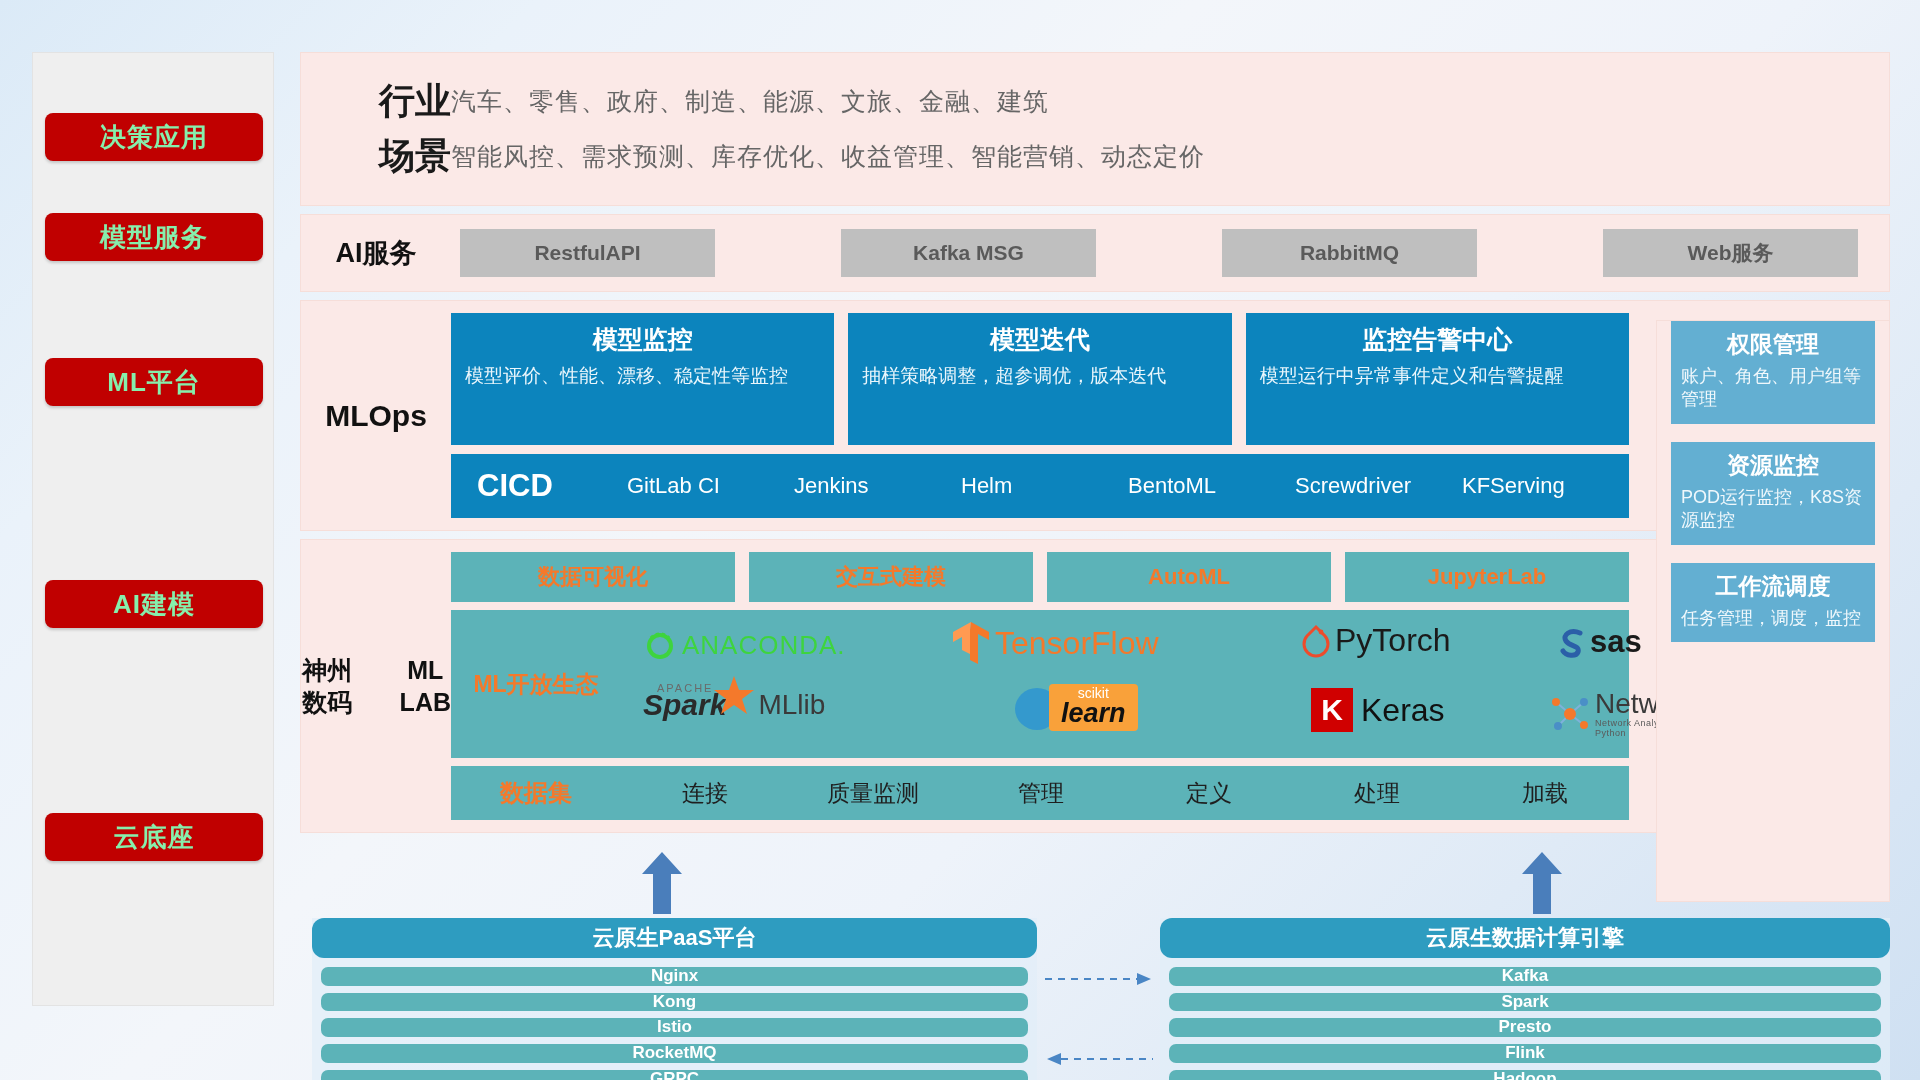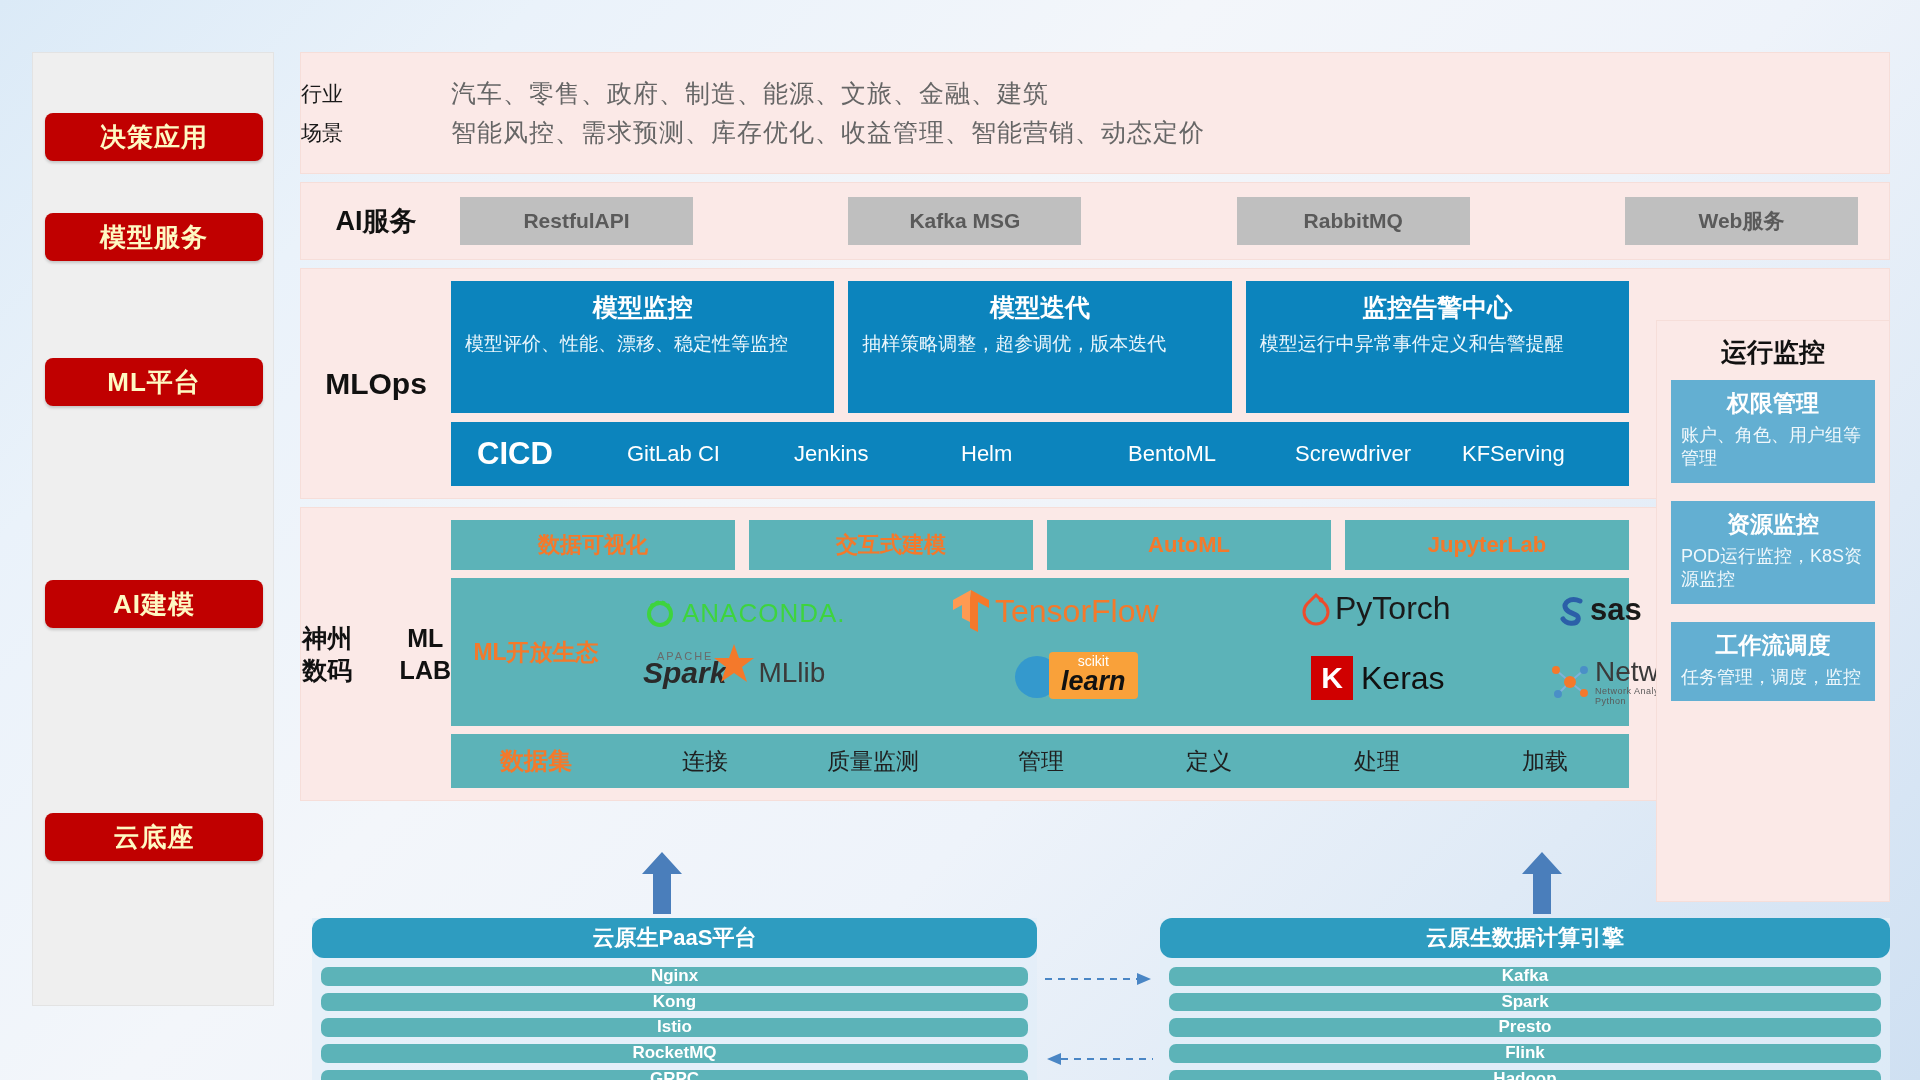--- a/index.html
+++ b/index.html
@@ -12,52 +12,52 @@
   }
   .stage{position:absolute;left:0;top:0;width:1920px;height:1080px;}
 
   
   .rail{
     position:absolute;left:32px;top:52px;width:240px;height:952px;
     background:#efefef;border:1px solid #e3e3e3;
   }
   .rail-chip{
     position:absolute;left:12px;width:218px;height:48px;
-    background:#c00000;border-radius:8px;color:#fef9c3;
+    background:#c00000;border-radius:8px;color:#86efac;
     display:flex;align-items:center;justify-content:center;
     font-size:26px;font-weight:bold;letter-spacing:1px;
     box-shadow:0 2px 3px rgba(0,0,0,.18);
   }
 
   
   .main{position:absolute;left:300px;top:52px;width:1590px;}
 
   .band{
     background:#fbe9e7;
     border:1px solid #f6ded9;
     margin-bottom:8px;
     position:relative;
   }
 
   
   .b1{padding:18px 0 18px 0;}
   .kv{display:flex;align-items:center;margin:6px 0;}
   .kv .k{
-    width:150px;text-align:left;font-size:21px;font-weight:normal;color:#1a1a1a;
+    width:150px;text-align:right;font-size:36px;font-weight:bold;color:#1a1a1a;
     flex:0 0 150px;
   }
   .kv .v{font-size:25px;color:#666;letter-spacing:1px;}
 
   
   .b2{display:flex;align-items:center;padding:14px 0;}
   .b2 .k{width:150px;flex:0 0 150px;text-align:center;font-size:27px;font-weight:bold;color:#111;}
   .b2 .row{display:flex;flex:1;gap:0;justify-content:space-between;padding-right:22px;}
   .svc{
     background:#bfbfbf;color:#5a5a5a;font-size:21px;font-weight:bold;
-    height:48px;width:233px;display:flex;align-items:center;justify-content:center;
+    height:48px;width:255px;display:flex;align-items:center;justify-content:center;
     margin:0 9px;
   }
 
   
   .b3{display:flex;padding:12px 0 12px 0;}
   .b3 .k{
     width:150px;flex:0 0 150px;display:flex;align-items:center;justify-content:center;
     font-size:30px;font-weight:bold;color:#111;
   }
   .b3 .body{flex:1;padding-right:14px;}
@@ -316,21 +316,20 @@
             <span>定义</span>
             <span>处理</span>
             <span>加载</span>
           </div>
         </div>
 
       </div>
     </div>
 
     <div class="monitor" style="top:268px;height:580px;">
-      <h3>运行监控</h3>
       <div class="mcard">
         <h5>权限管理</h5>
         <p>账户、角色、用户组等管理</p>
       </div>
       <div class="mcard">
         <h5>资源监控</h5>
         <p>POD运行监控，K8S资源监控</p>
       </div>
       <div class="mcard">
         <h5>工作流调度</h5>

